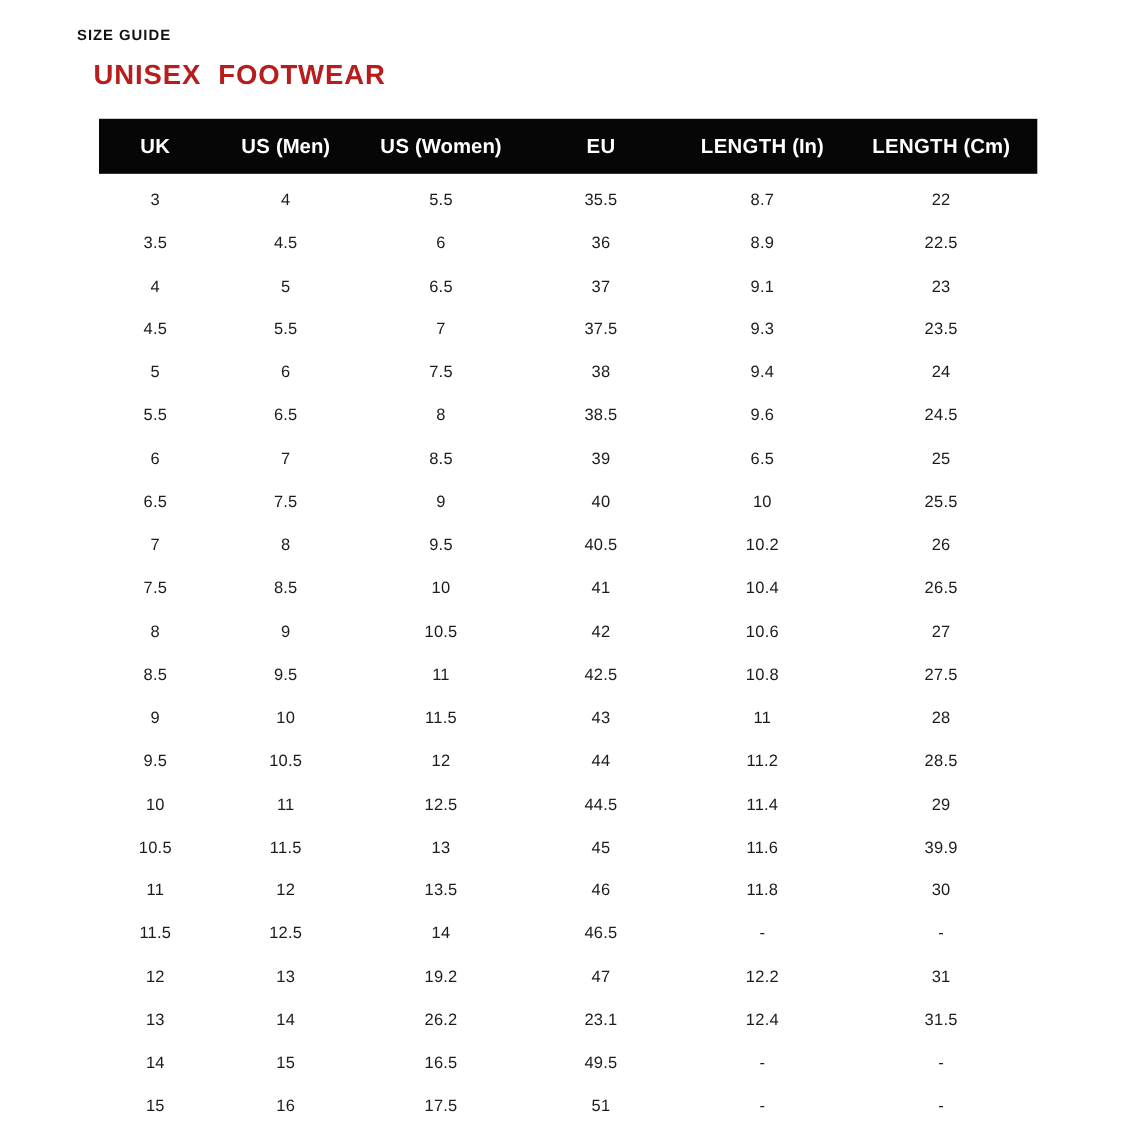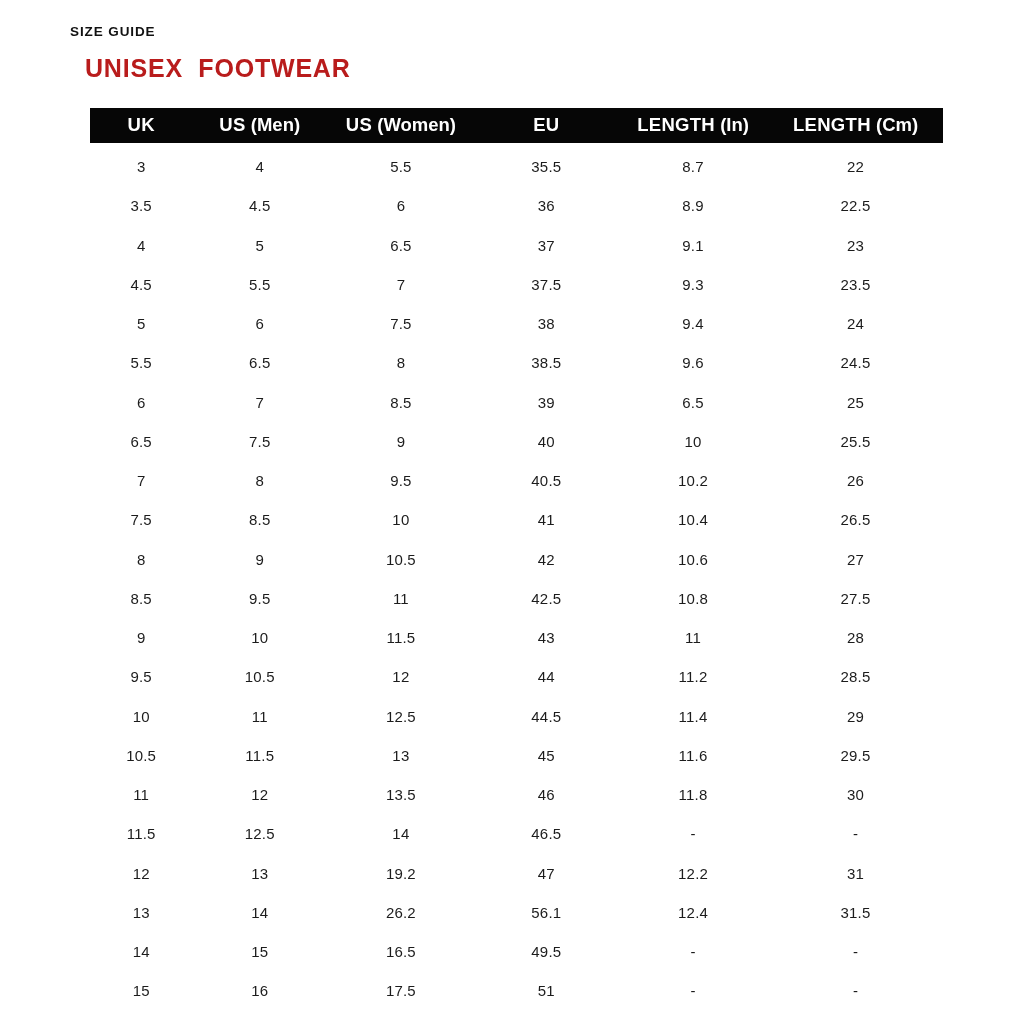--- a/index.html
+++ b/index.html
@@ -29,21 +29,21 @@
     color:#b91c1c;line-height:1.1;margin:0;
     white-space:pre;
   }
   .size-table{
     position:absolute;left:90px;top:108px;width:853px;
   }
   .thead{
     display:grid;
     grid-template-columns:12% 15.8% 17.3% 16.8% 17.6% 20.5%;
     background:var(--header-bg);
-    height:35px;
+    height:50px;
     align-items:center;
   }
   .th{
     text-align:center;
     color:var(--header-text);
     font-size:18.5px;
     white-space:nowrap;
     line-height:1;
   }
   .th-bold{font-weight:700;letter-spacing:0.3px;}
@@ -199,21 +199,21 @@
           <div class="td">44.5</div>
           <div class="td">11.4</div>
           <div class="td">29</div>
         </div>
         <div class="tr">
           <div class="td">10.5</div>
           <div class="td">11.5</div>
           <div class="td">13</div>
           <div class="td">45</div>
           <div class="td">11.6</div>
-          <div class="td">29.5</div>
+          <div class="td">39.9</div>
         </div>
         <div class="tr">
           <div class="td">11</div>
           <div class="td">12</div>
           <div class="td">13.5</div>
           <div class="td">46</div>
           <div class="td">11.8</div>
           <div class="td">30</div>
         </div>
         <div class="tr">
@@ -229,21 +229,21 @@
           <div class="td">13</div>
           <div class="td">19.2</div>
           <div class="td">47</div>
           <div class="td">12.2</div>
           <div class="td">31</div>
         </div>
         <div class="tr">
           <div class="td">13</div>
           <div class="td">14</div>
           <div class="td">26.2</div>
-          <div class="td">56.1</div>
+          <div class="td">23.1</div>
           <div class="td">12.4</div>
           <div class="td">31.5</div>
         </div>
         <div class="tr">
           <div class="td">14</div>
           <div class="td">15</div>
           <div class="td">16.5</div>
           <div class="td">49.5</div>
           <div class="td">-</div>
           <div class="td">-</div>

